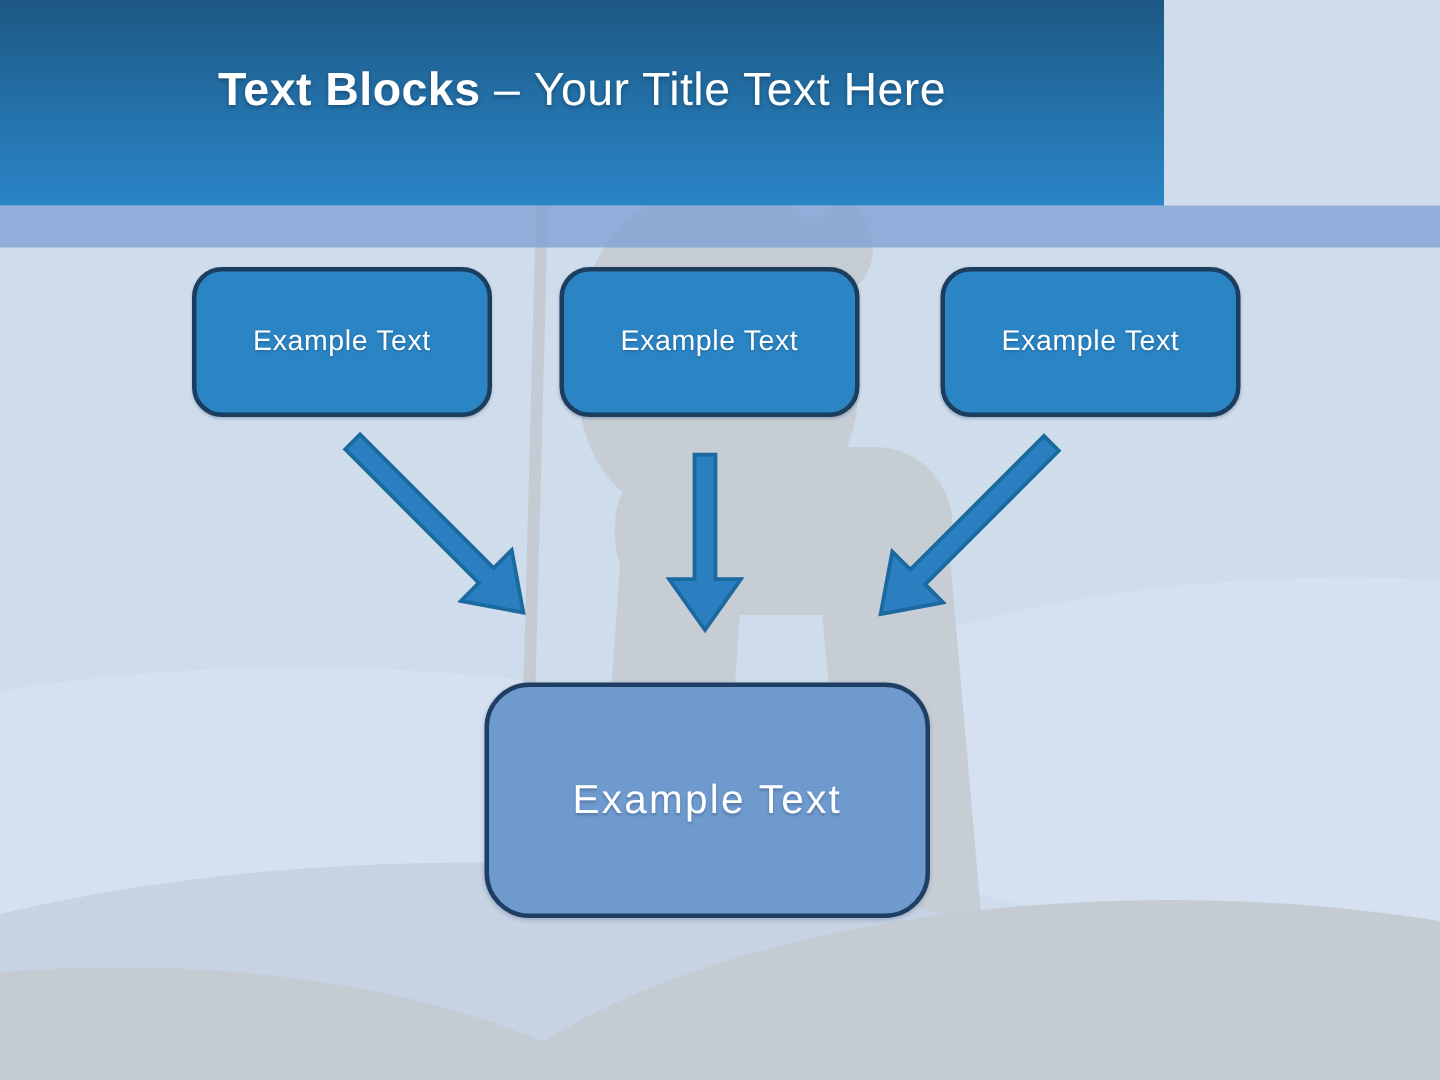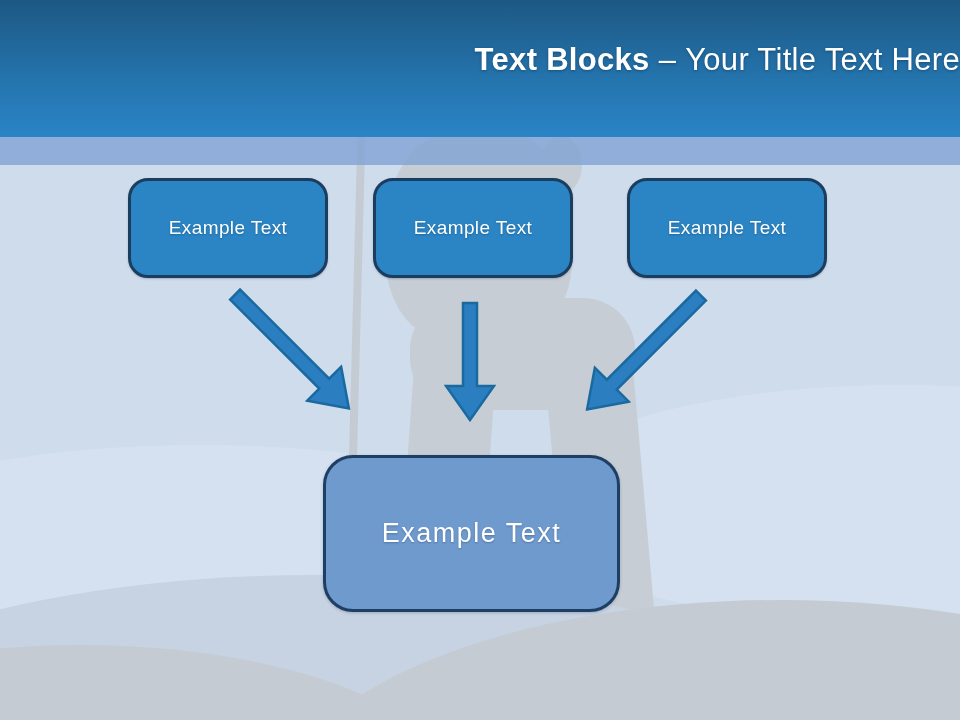--- a/index.html
+++ b/index.html
@@ -21,23 +21,23 @@
   .sil-leg-r{left:556px;top:330px;width:88px;height:332px;border-radius:34px;transform:rotate(-5deg);}
   .hill-bluegray{left:-260px;top:575px;width:1150px;height:420px;border-radius:50%;background:#c7d2e2;z-index:3;}
   .mound-gray{left:280px;top:600px;width:1000px;height:420px;border-radius:50%;background:#c4cbd3;z-index:4;}
   .mound-gray-left{left:-300px;top:645px;width:760px;height:300px;border-radius:50%;background:#c4cbd3;z-index:4;}
   
   .subband{
     position:absolute;left:0;top:137px;width:960px;height:28px;
     background:rgba(125,162,212,0.78);z-index:5;
   }
   .header{
-    position:absolute;left:0;top:0;width:960px;height:137px;z-index:6;
+    position:absolute;left:0;top:0;width:776px;height:137px;z-index:6;
     background:linear-gradient(180deg,#1d5884 0%,#2474ad 58%,#2b84c6 100%);
-    display:flex;align-items:center;justify-content:flex-end;
+    display:flex;align-items:center;justify-content:center;
   }
   .title{
     margin:0 0 18px 0;color:#ffffff;font-size:31px;font-weight:400;
     text-shadow:0 1px 3px rgba(0,20,40,0.35);letter-spacing:0.3px;white-space:nowrap;
   }
   .t-bold{font-weight:700;margin-right:9px;}
   .t-dash{margin-right:9px;}
   
   .tblock{
     position:absolute;top:178px;width:200px;height:100px;box-sizing:border-box;

